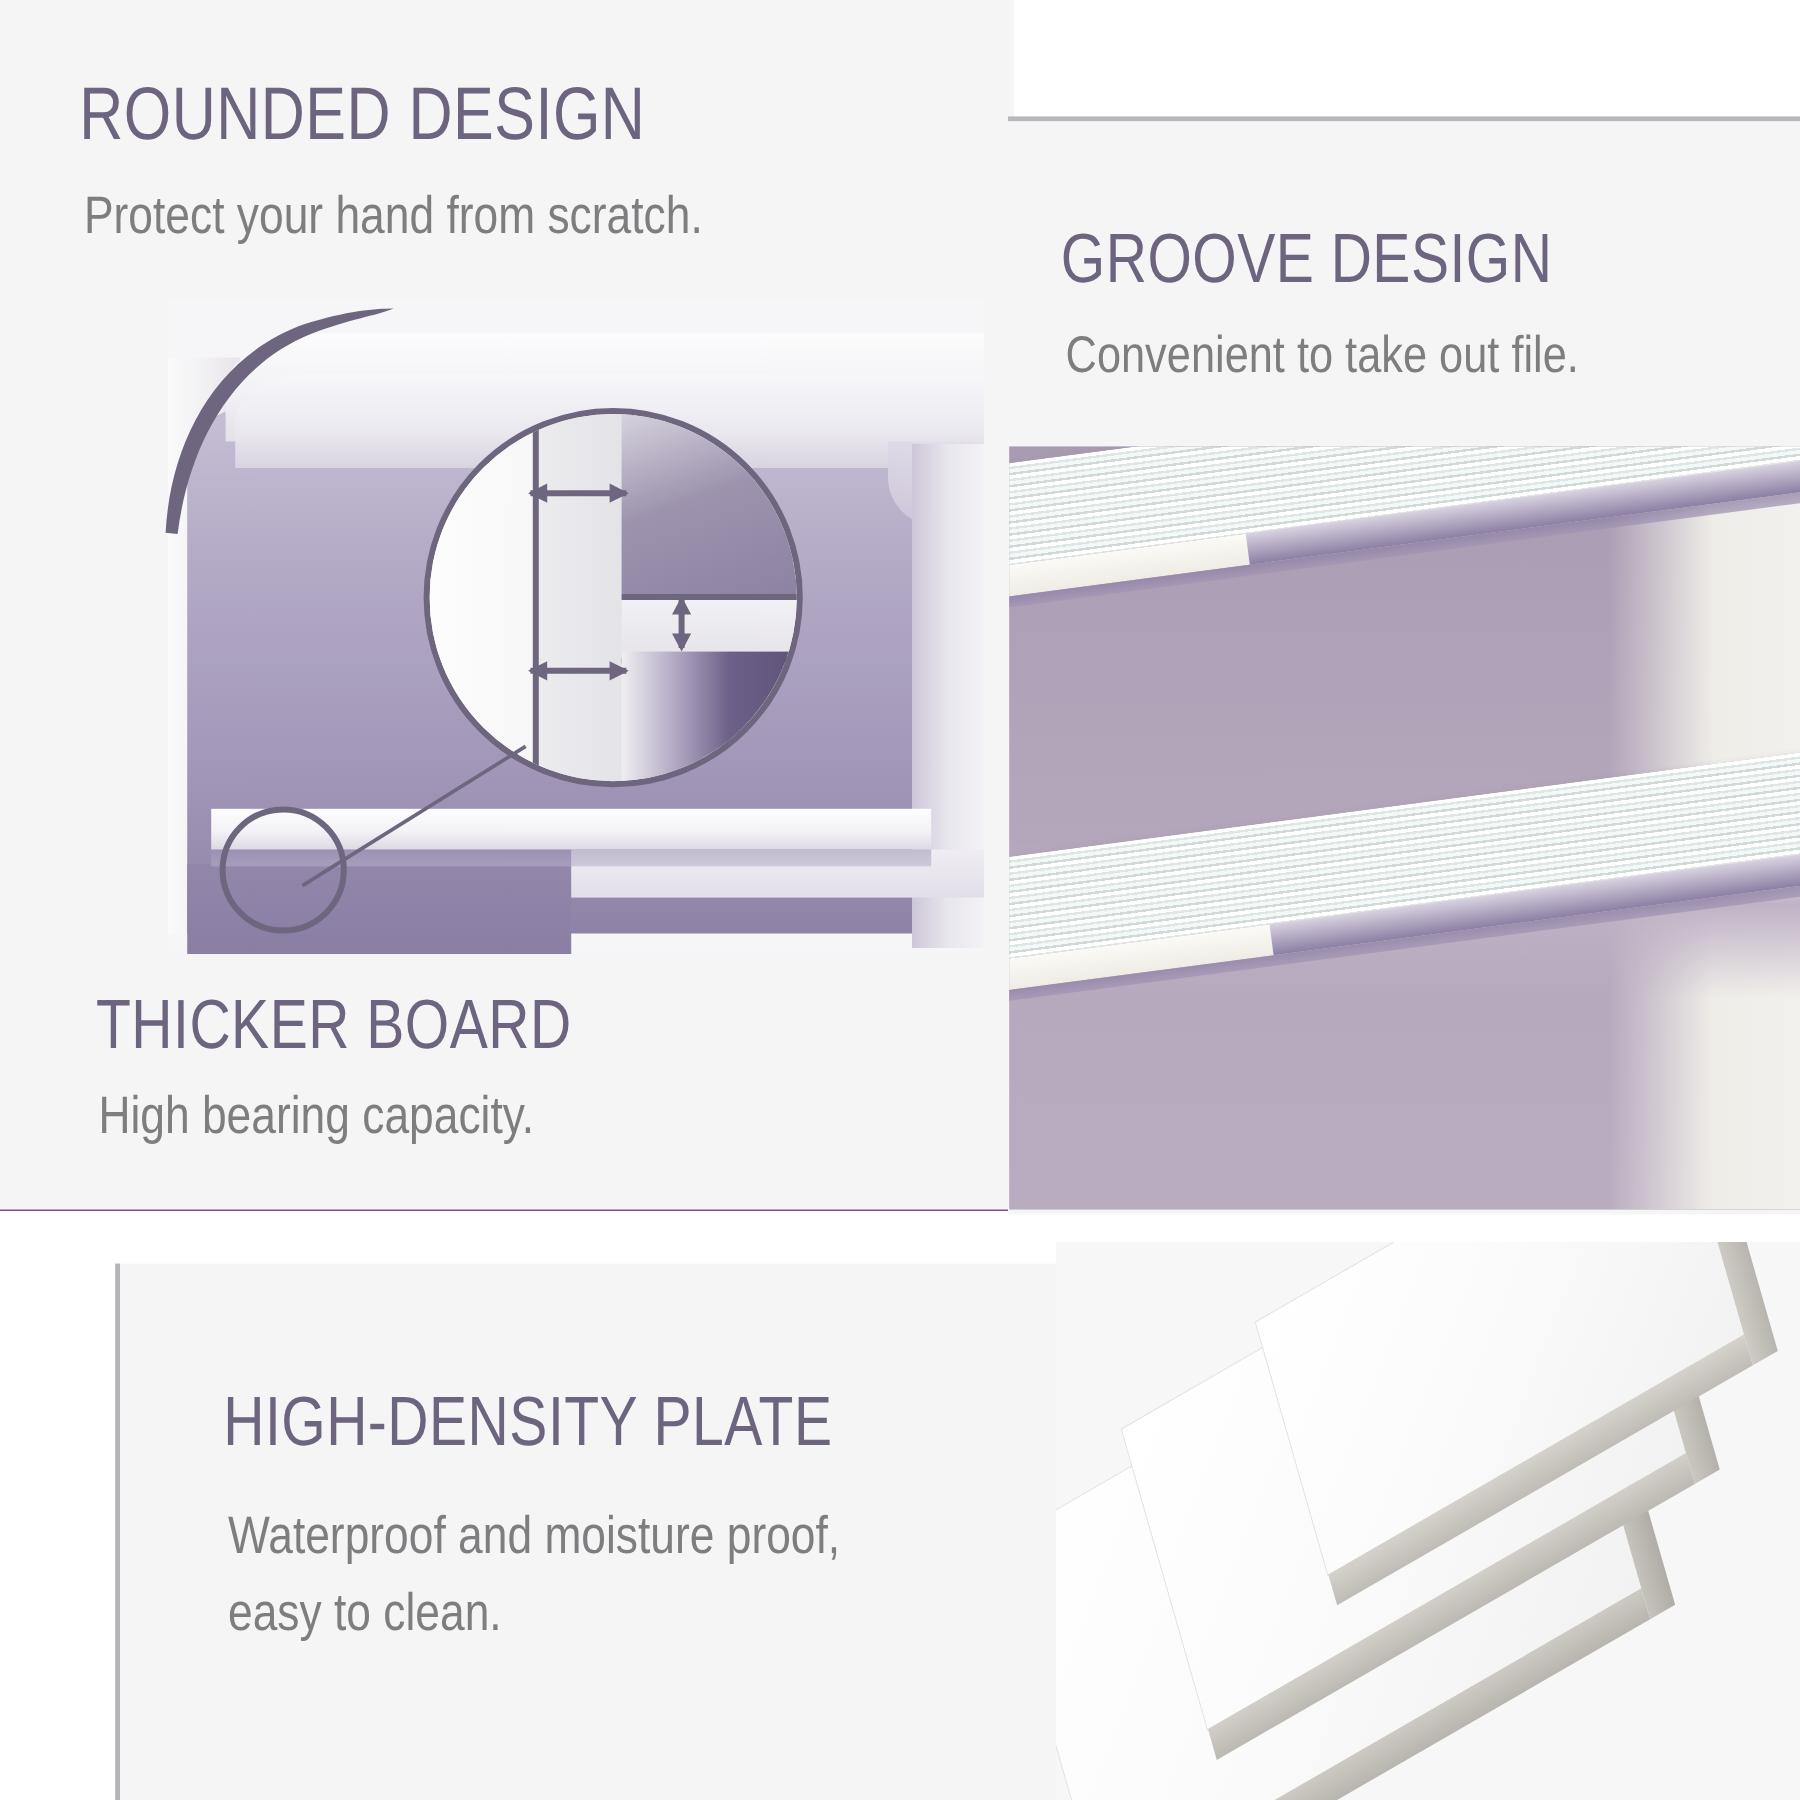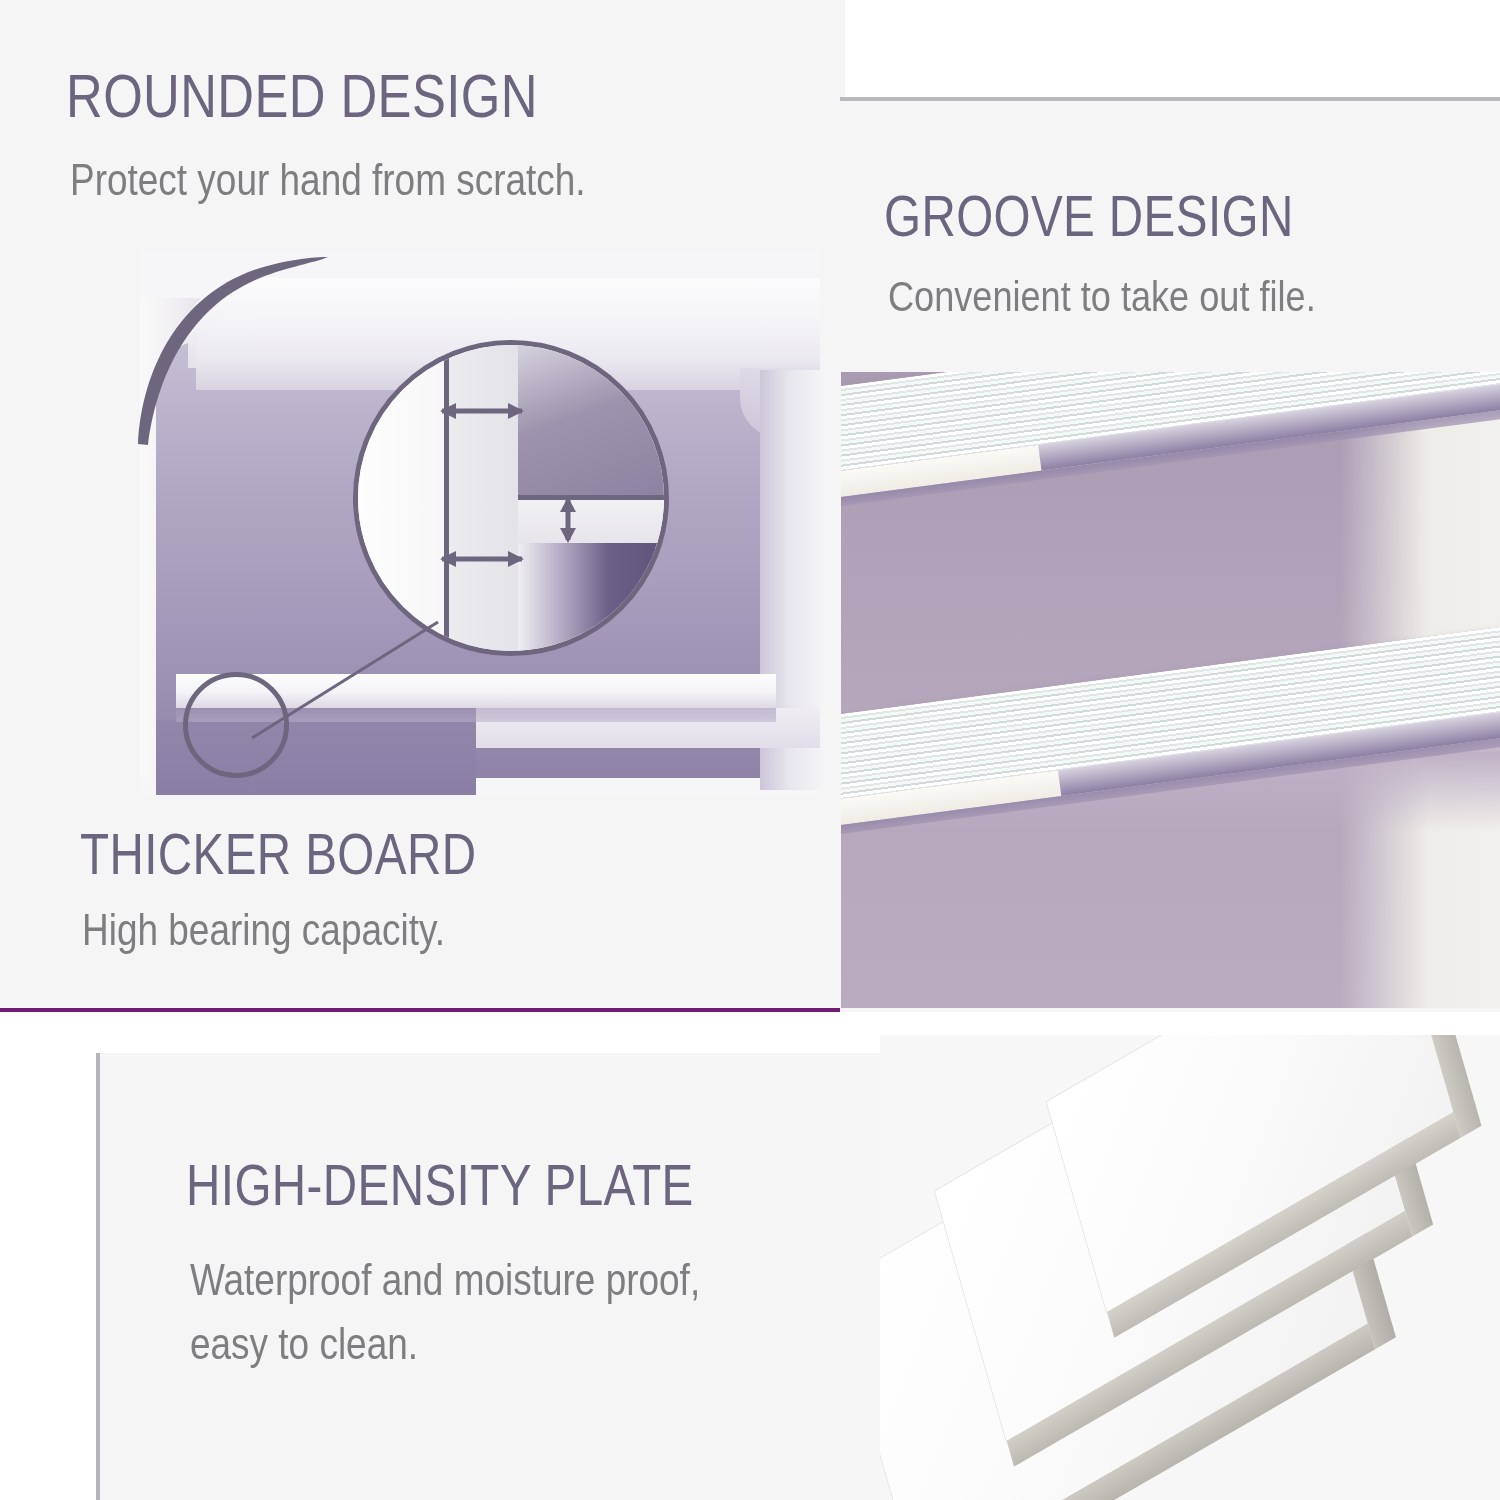--- a/index.html
+++ b/index.html
@@ -2,21 +2,21 @@
 <html><head>
 <meta charset="utf-8">
 <style>
   html,body{margin:0;padding:0;background:#ffffff;}
   body{width:1500px;height:1500px;font-family:"Liberation Sans",sans-serif;overflow:hidden;}
   #stage{position:relative;width:1500px;height:1500px;background:#ffffff;}
 
   
   .panel{position:absolute;background:#f4f4f4;overflow:hidden;}
   #panel-rounded{left:0;top:0;width:845px;height:1008px;
-      border-bottom:4px solid #701a75;background:#f5f5f5;}
+      border-bottom:1px solid #701a75;background:#f5f5f5;}
   #panel-groove{left:840px;top:97px;width:660px;height:911px;
       border-top:4px solid #b9b9bd;background:#f5f5f5;}
   #panel-plate{left:96px;top:1053px;width:1404px;height:447px;
       border-left:4px solid #b4b4ba;background:#f5f5f5;}
 
   
   .h-title{
     font-family:"Liberation Sans",sans-serif;
     color:#6d6580;font-weight:400;letter-spacing:.5px;
     transform:scaleX(.82);transform-origin:left center;white-space:nowrap;

